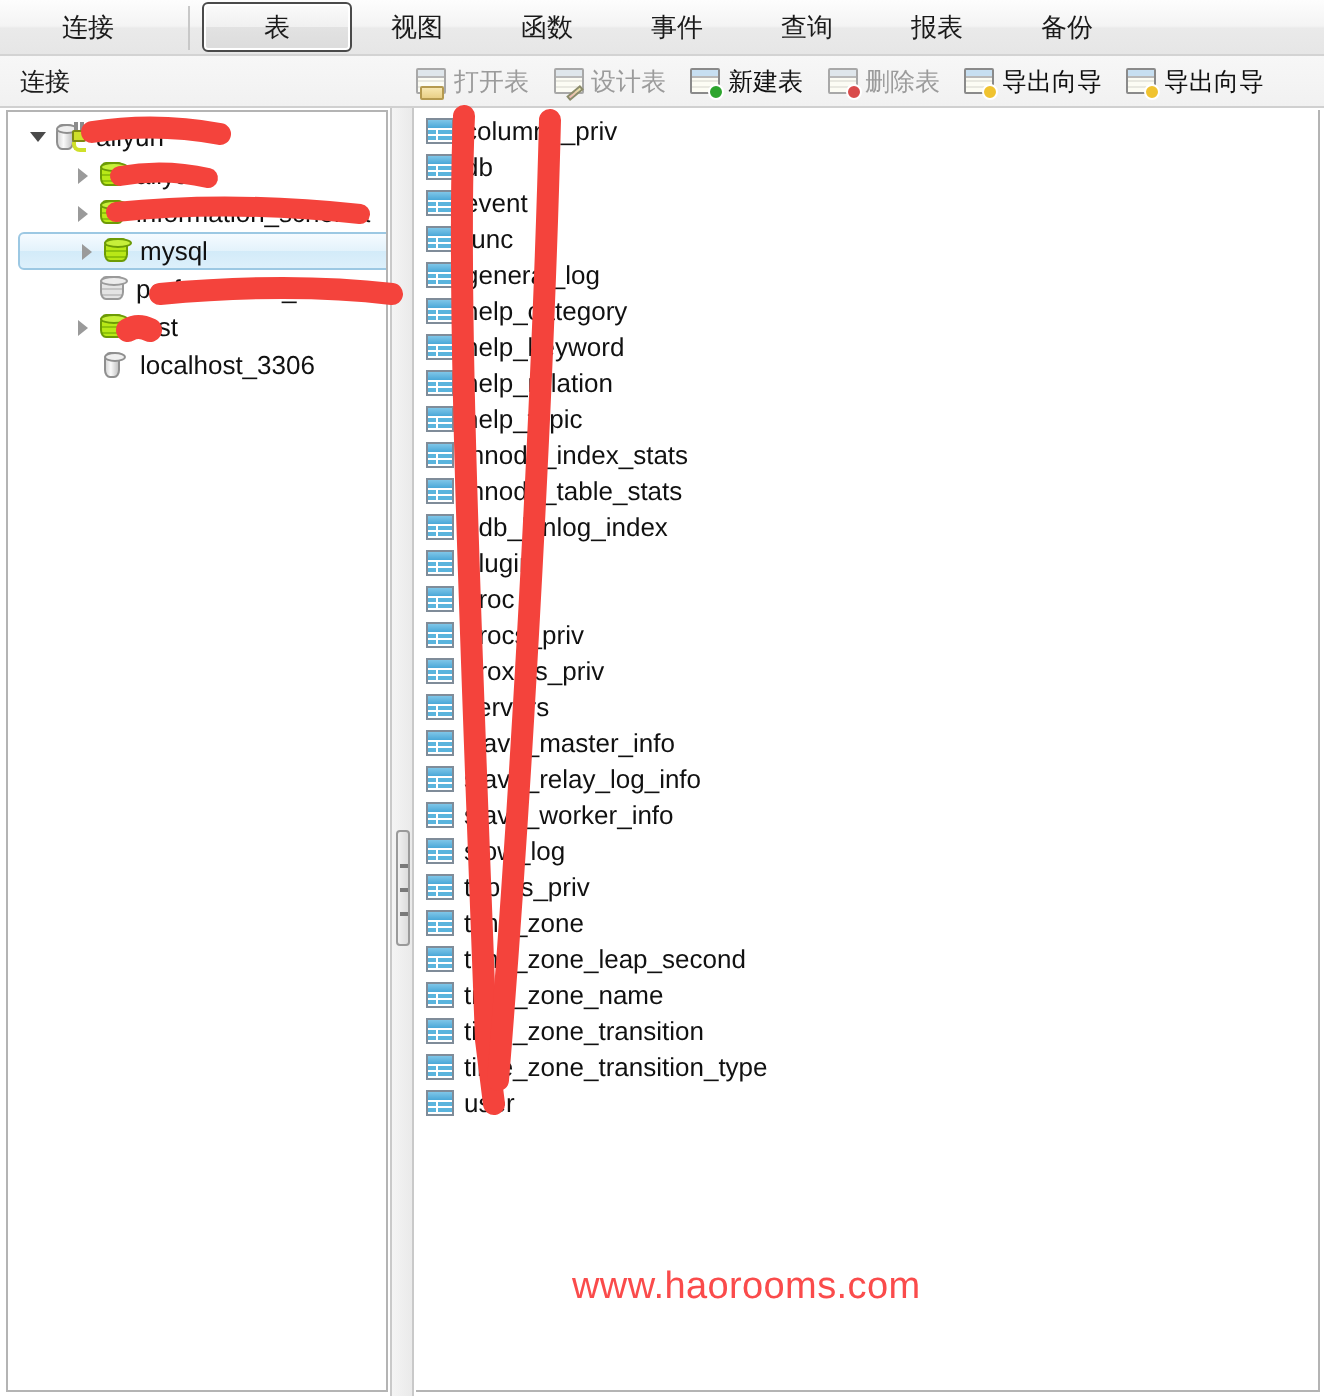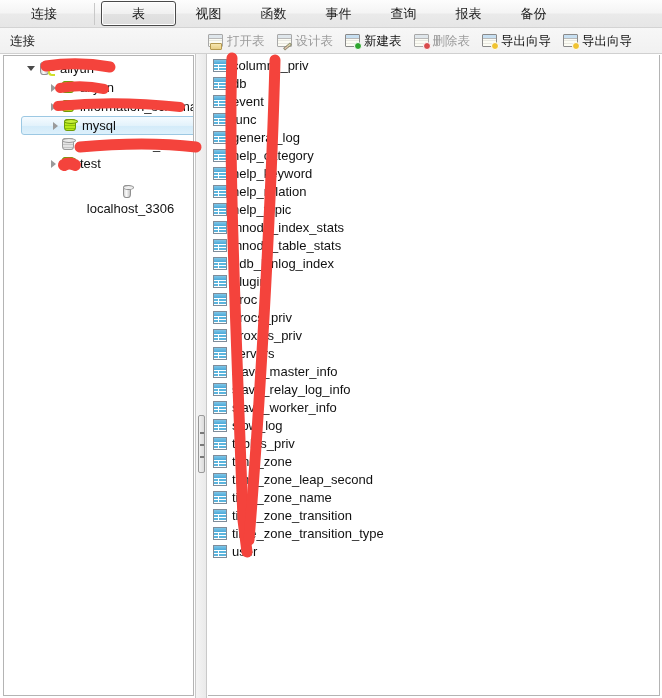--- a/index.html
+++ b/index.html
@@ -104,21 +104,21 @@
     position:absolute; left:206px; top:54px; width:456px; height:644px;
     background:#ffffff; border-left:1px solid #c9c9c9;
   }
   .right-inner {
     position:absolute; left:1px; top:1px; width:452px; height:641px;
     border:1px solid #b4b4b4; border-top:none; border-left:none; background:#fff;
     overflow:hidden;
   }
 
   
-  .tree { position:absolute; left:16px; top:3px; width:189px; }
+  .tree { position:absolute; left:4px; top:3px; width:189px; }
   .tree-row {
     position:relative; height:19px; display:flex; align-items:center;
     font-size:13px; color:#111; white-space:nowrap; cursor:default;
   }
   .tree-row.selected {
     background: linear-gradient(to bottom,#f5fbff 0%, #e3f2fb 50%, #d3ebf9 51%, #ddf0fb 100%);
     border:1px solid #9cc8e3; border-radius:3px;
     width:187px; margin-left:1px;
   }
   .twisty {
@@ -343,21 +343,21 @@
             </span>
             <span class="tree-label">performance_schema</span>
           </div>
           <div class="tree-row" style="padding-left: 28px;">
             <span class="twisty closed"></span>
             <span class="db-ico">
               <span class="d"></span>
             </span>
             <span class="tree-label">test</span>
           </div>
-          <div class="tree-row" style="padding-left: 28px; flex-direction: column;">
+          <div class="tree-row" style="padding-left: 28px;">
             <span class="twisty"></span>
             <span class="conn-ico plain">
               <span class="cyl"></span>
             </span>
             <span class="tree-label">localhost_3306</span>
           </div>
         </div>
     </div>
   </div>
 
@@ -620,20 +620,21 @@
               <span class="bluehdr"></span>
               <span class="grid"></span>
               <span class="vline"></span>
             </span>
             <span class="tbl-label">user</span>
           </div>
         </div>
     </div>
   </div>
 
+  <div class="watermark">www.haorooms.com</div>
 
   <svg class="annot" viewBox="0 0 662 698" xmlns="http://www.w3.org/2000/svg">
     <g stroke="#f4433c" fill="none" stroke-linecap="round" stroke-linejoin="round">
 
       <path d="M46 66 Q78 61 110 67" stroke-width="11"></path>
       <path d="M60 88 Q82 84 104 89" stroke-width="10"></path>
       <path d="M58 106 Q115 100 180 107" stroke-width="10"></path>
       <path d="M80 147 Q145 141 196 147" stroke-width="11"></path>
       <path d="M64 165 q5 -3 11 0" stroke-width="12"></path>
 

